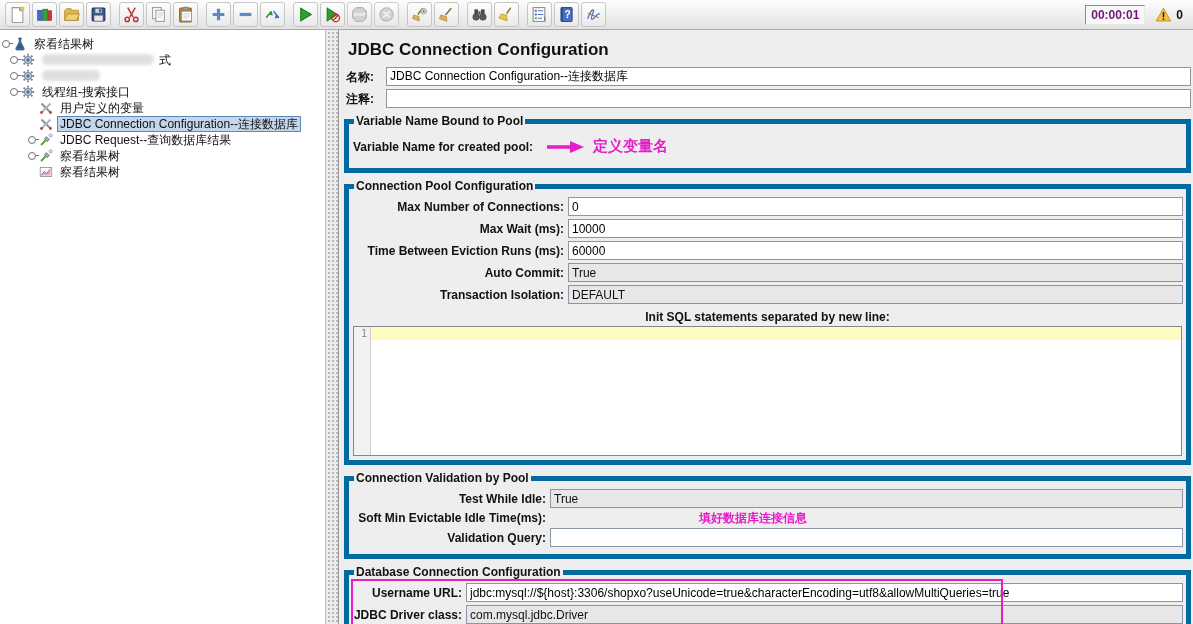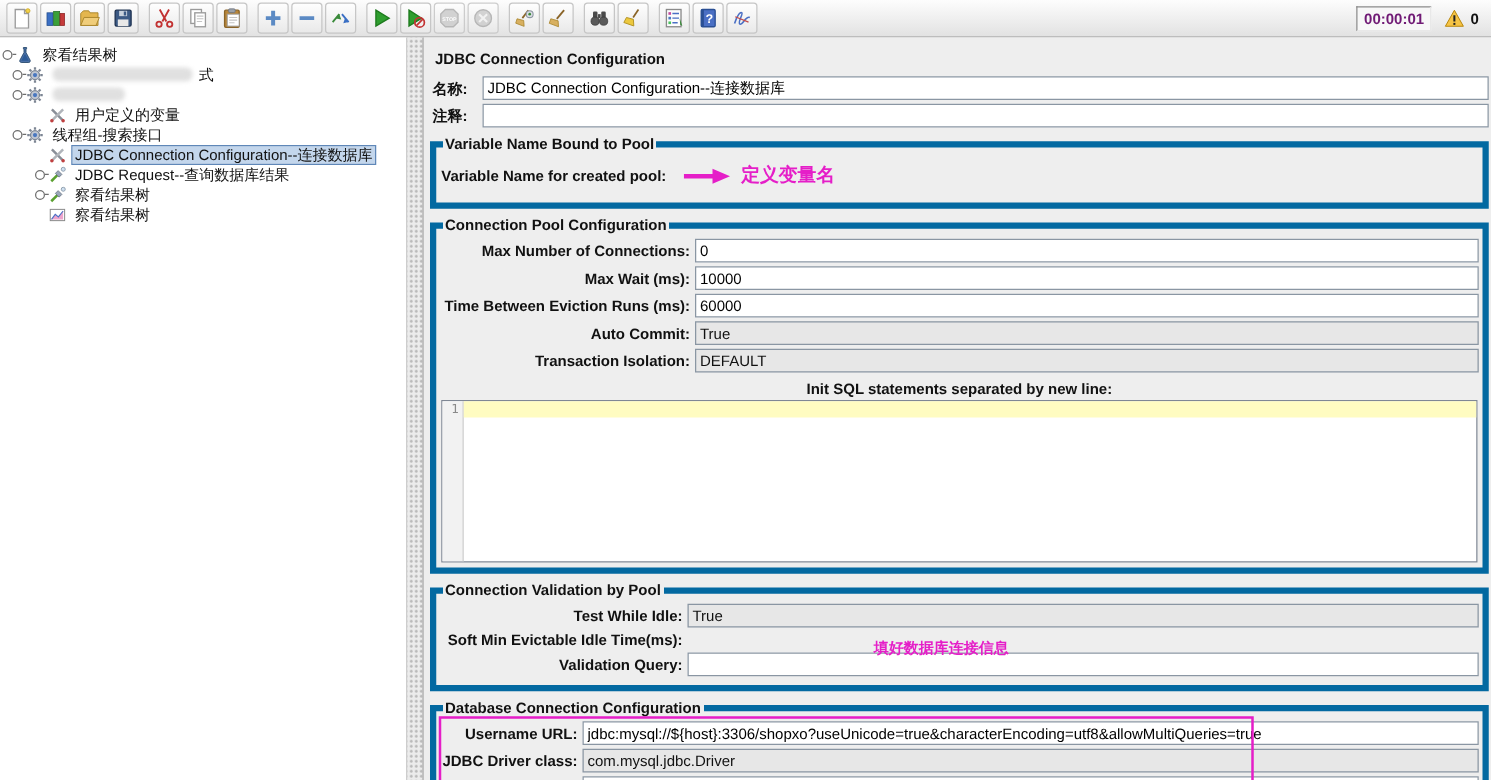--- a/index.html
+++ b/index.html
@@ -66,36 +66,36 @@
   .ticon{width:16px;min-width:16px;height:14px;margin-right:3px;display:flex;align-items:center;}
   .ticon svg{width:14px;height:14px;}
   .tlabel{padding:0 2px;line-height:14px;}
   .trow.selected .tlabel{
     background:#c3d6ec;outline:1px solid #5f87b8;
   }
   .lvl1{padding-left:8px;} .lvl2{padding-left:26px;}
   .redact{display:inline-block;height:11px;background:#e0e0e0;border-radius:5px;filter:blur(1.5px);margin:0 3px 0 2px;}
   .redact.w1{width:112px;} .redact.w2{width:58px;}
   
-  .panel-title{font-weight:bold;font-size:12px;margin:10px 0 7px 5px;}
+  .panel-title{font-weight:bold;font-size:17px;margin:10px 0 7px 5px;}
   .frow{display:flex;align-items:flex-end;margin:3px 0 3px 3px;}
   .frow .flabel{font-weight:bold;width:40px;min-width:40px;}
   input.field,.combo{
     height:19px;border:1px solid var(--border);background:#fff;
     font-size:12px;padding:1px 3px;font-family:"Liberation Sans","DejaVu Sans",sans-serif;
     flex:1;min-width:0;
   }
   .combo{background:#e7e7e7;font-weight:normal;display:flex;align-items:center;}
   fieldset{
     margin:6px 0 0 1px;border:5px solid #0369a1;padding:1px 3px 4px 3px;
   }
   legend{font-weight:bold;font-size:12px;padding:0 2px;margin-left:2px;}
   .prow{display:flex;align-items:center;margin:3px 0;}
   .plabel{font-weight:bold;text-align:right;padding-right:4px;}
-  .g2 .plabel{width:204px;min-width:204px;}
+  .g2 .plabel{width:204px;min-width:204px;margin-left:12px;}
   .g3 .plabel{width:198px;min-width:198px;}
   .g4 .plabel{width:114px;min-width:114px;}
   .vrow{display:flex;align-items:center;margin:8px 0 8px 1px;}
   .vrow .vlabel{font-weight:bold;}
   .lemon-input{
     flex:0 0 72px;width:72px;margin-left:4px;
     outline:2px solid var(--mag);outline-offset:3px;
   }
   .anno-arrow{margin-left:14px;}
   .anno-text{color:var(--mag);font-weight:bold;font-size:15px;margin-left:8px;white-space:nowrap;}
@@ -318,44 +318,44 @@
             <g stroke="#7d8694" stroke-width="1.8">
               <path d="M7 .8v2M7 11.2v2M.8 7h2M11.2 7h2M2.6 2.6l1.4 1.4M10 10l1.4 1.4M11.4 2.6L10 4M4 10l-1.4 1.4"></path>
             </g>
             <circle cx="7" cy="7" r="3.6" fill="#c2c8d2" stroke="#7d8694"></circle>
             <circle cx="7" cy="7" r="1.7" fill="#4a78c0"></circle>
           </svg>
         </span>
       <span class="redact w2"></span>
       <span class="tlabel"></span>
     </div>
-    <div class="trow lvl2">
-      <span class="hspace"></span>
-      <span class="ticon">
-          <svg viewBox="0 0 14 14">
-            <path d="M2.5 2.5l9 9" stroke="#8a8f98" stroke-width="2"></path>
-            <path d="M11.5 2.5l-9 9" stroke="#b0b4ba" stroke-width="2"></path>
-            <circle cx="2.5" cy="11.5" r="1.4" fill="#c04040"></circle>
-            <circle cx="11.5" cy="11.5" r="1.4" fill="#c04040"></circle>
-          </svg>
-        </span>
-      <span class="tlabel">用户定义的变量</span>
-    </div>
     <div class="trow lvl1">
       <span class="handle"></span>
       <span class="ticon">
           <svg viewBox="0 0 14 14">
             <g stroke="#7d8694" stroke-width="1.8">
               <path d="M7 .8v2M7 11.2v2M.8 7h2M11.2 7h2M2.6 2.6l1.4 1.4M10 10l1.4 1.4M11.4 2.6L10 4M4 10l-1.4 1.4"></path>
             </g>
             <circle cx="7" cy="7" r="3.6" fill="#c2c8d2" stroke="#7d8694"></circle>
             <circle cx="7" cy="7" r="1.7" fill="#4a78c0"></circle>
           </svg>
         </span>
       <span class="tlabel">线程组-搜索接口</span>
+    </div>
+    <div class="trow lvl2">
+      <span class="hspace"></span>
+      <span class="ticon">
+          <svg viewBox="0 0 14 14">
+            <path d="M2.5 2.5l9 9" stroke="#8a8f98" stroke-width="2"></path>
+            <path d="M11.5 2.5l-9 9" stroke="#b0b4ba" stroke-width="2"></path>
+            <circle cx="2.5" cy="11.5" r="1.4" fill="#c04040"></circle>
+            <circle cx="11.5" cy="11.5" r="1.4" fill="#c04040"></circle>
+          </svg>
+        </span>
+      <span class="tlabel">用户定义的变量</span>
     </div>
     <div class="trow lvl2 selected">
       <span class="hspace"></span>
       <span class="ticon">
           <svg viewBox="0 0 14 14">
             <path d="M2.5 2.5l9 9" stroke="#8a8f98" stroke-width="2"></path>
             <path d="M11.5 2.5l-9 9" stroke="#b0b4ba" stroke-width="2"></path>
             <circle cx="2.5" cy="11.5" r="1.4" fill="#c04040"></circle>
             <circle cx="11.5" cy="11.5" r="1.4" fill="#c04040"></circle>
           </svg>

